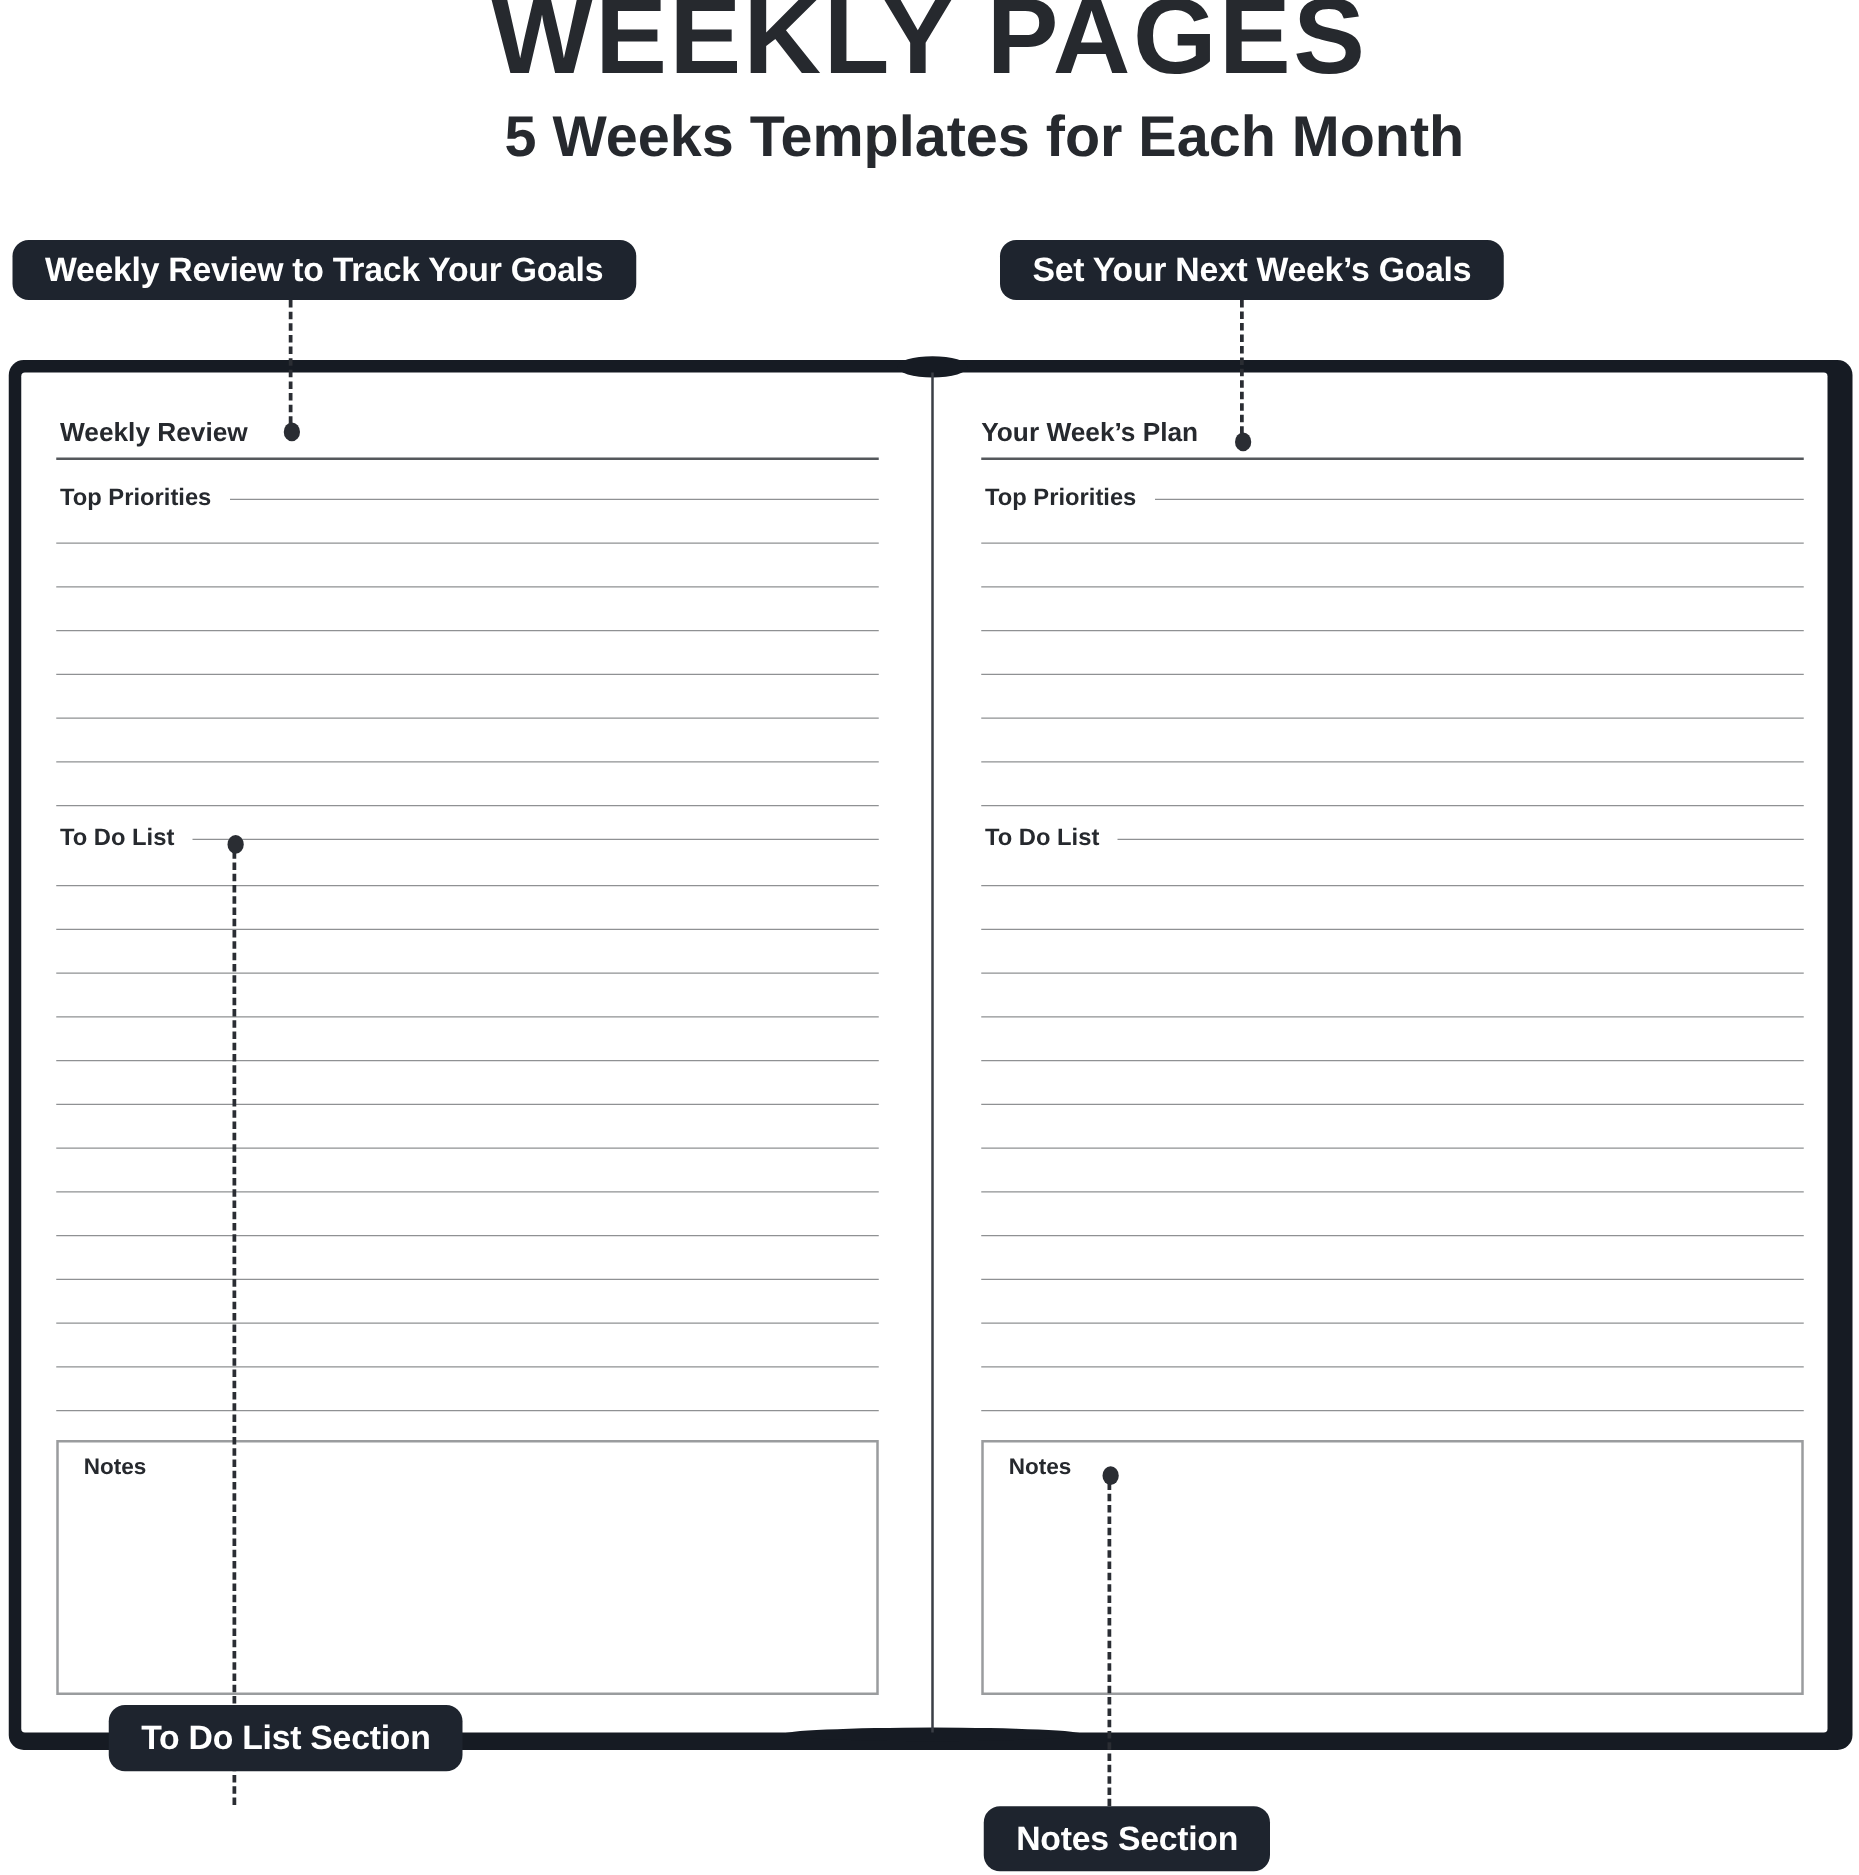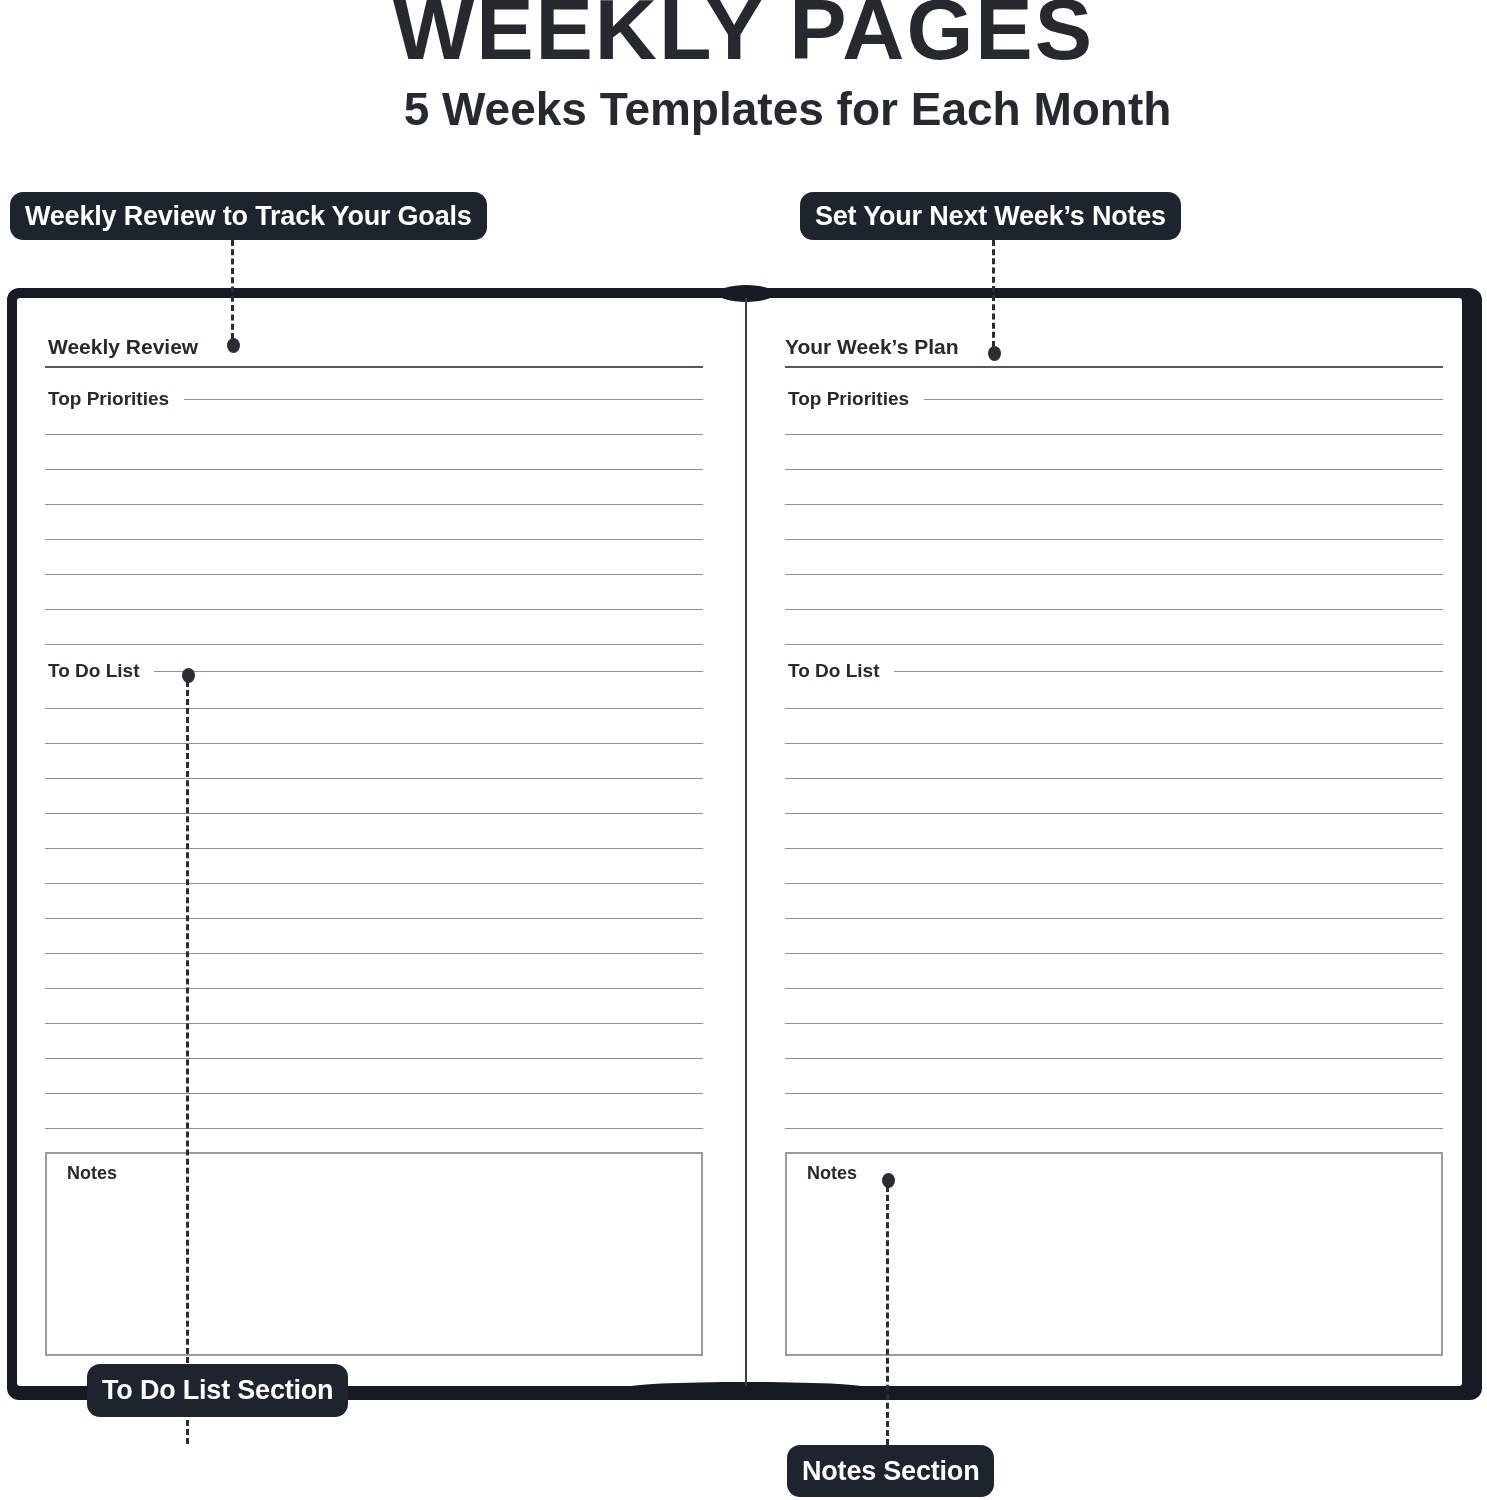--- a/index.html
+++ b/index.html
@@ -24,21 +24,21 @@
   }
   .sub-title{
     position:absolute;top:84px;left:0;width:100%;margin:0;
     text-align:center;font-size:46px;line-height:1.1;font-weight:bold;
     letter-spacing:0px;color:var(--text);padding-left:44px;
   }
   .callout{
     position:absolute;background:var(--callout-bg);color:var(--callout-text);
     font-weight:bold;font-size:27px;line-height:1;white-space:nowrap;
     border-radius:13px;display:flex;align-items:center;justify-content:center;
-    padding:0 15px;letter-spacing:-0.2px;
+    padding:0 26px;letter-spacing:-0.2px;
   }
   .co-tl{left:10px;top:192px;height:48px;}
   .co-tr{left:800px;top:192px;height:48px;}
   .co-bl{left:87px;top:1364px;height:53px;}
   .co-br{left:787px;top:1445px;height:52px;}
   .dash{
     position:absolute;width:0;border-left:3px dashed var(--connector);
   }
   .dot{
     position:absolute;width:13px;height:15px;border-radius:50%;
@@ -195,17 +195,17 @@
   <div class="dash" style="left:992px;top:240px;height:107px;"></div>
   <div class="dot" style="left:988px;top:346px;"></div>
 
   <div class="dash" style="left:186px;top:681px;height:763px;"></div>
   <div class="dot" style="left:182px;top:668px;"></div>
 
   <div class="dash" style="left:886px;top:1186px;height:259px;"></div>
   <div class="dot" style="left:882px;top:1173px;"></div>
 
   <div class="callout co-tl">Weekly Review to Track Your Goals</div>
-  <div class="callout co-tr">Set Your Next Week’s Notes</div>
+  <div class="callout co-tr">Set Your Next Week’s Goals</div>
   <div class="callout co-bl">To Do List Section</div>
   <div class="callout co-br">Notes Section</div>
 
 </div>
 
 </body></html>

